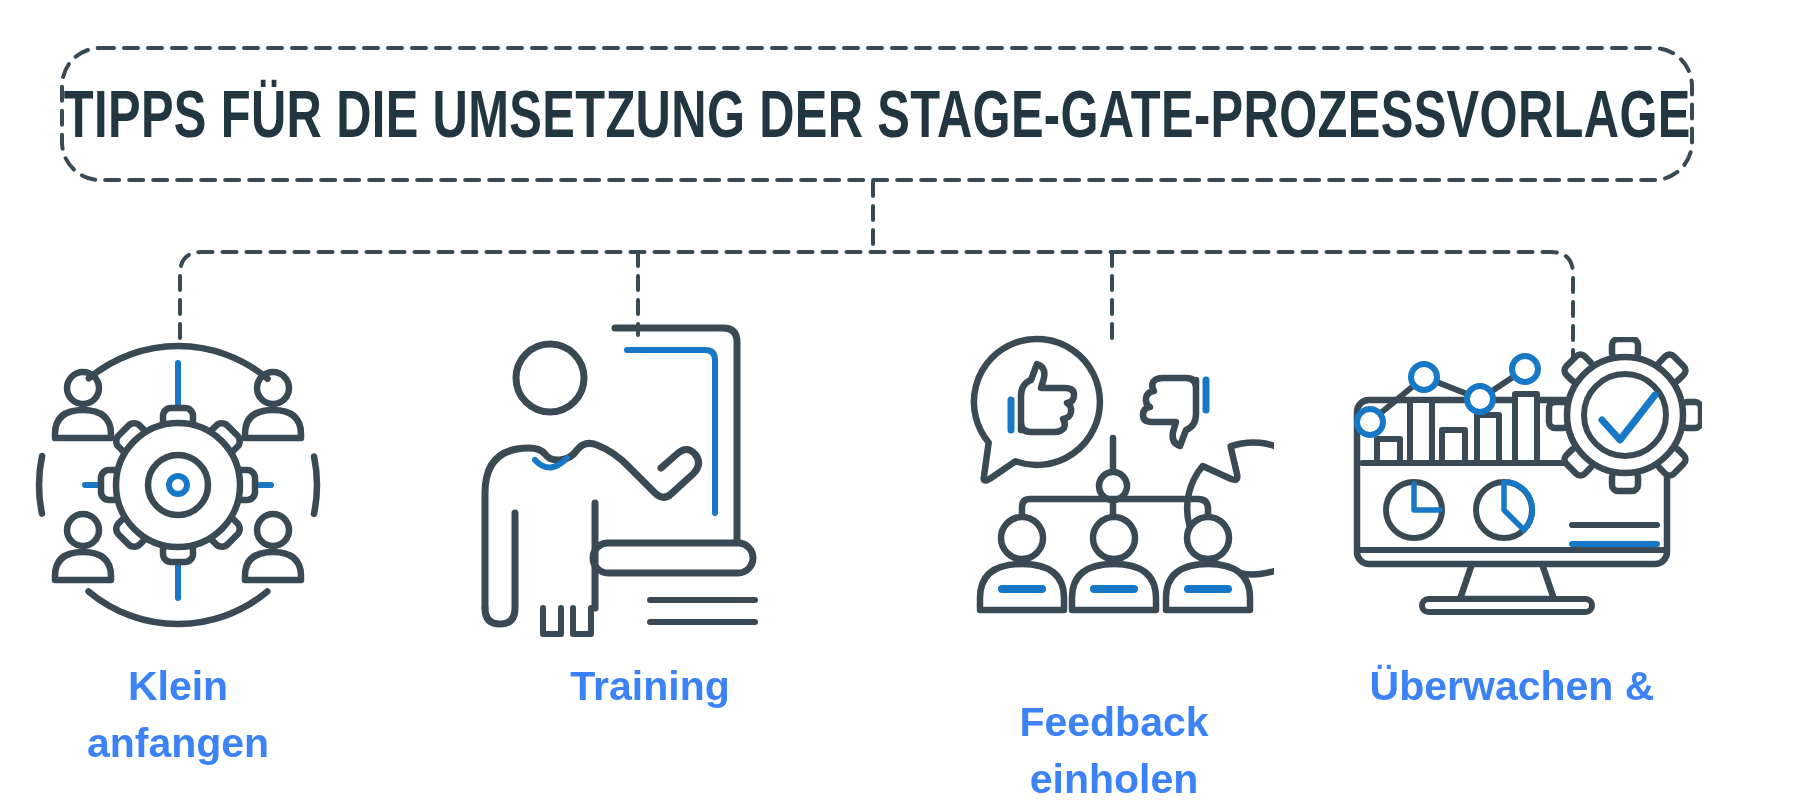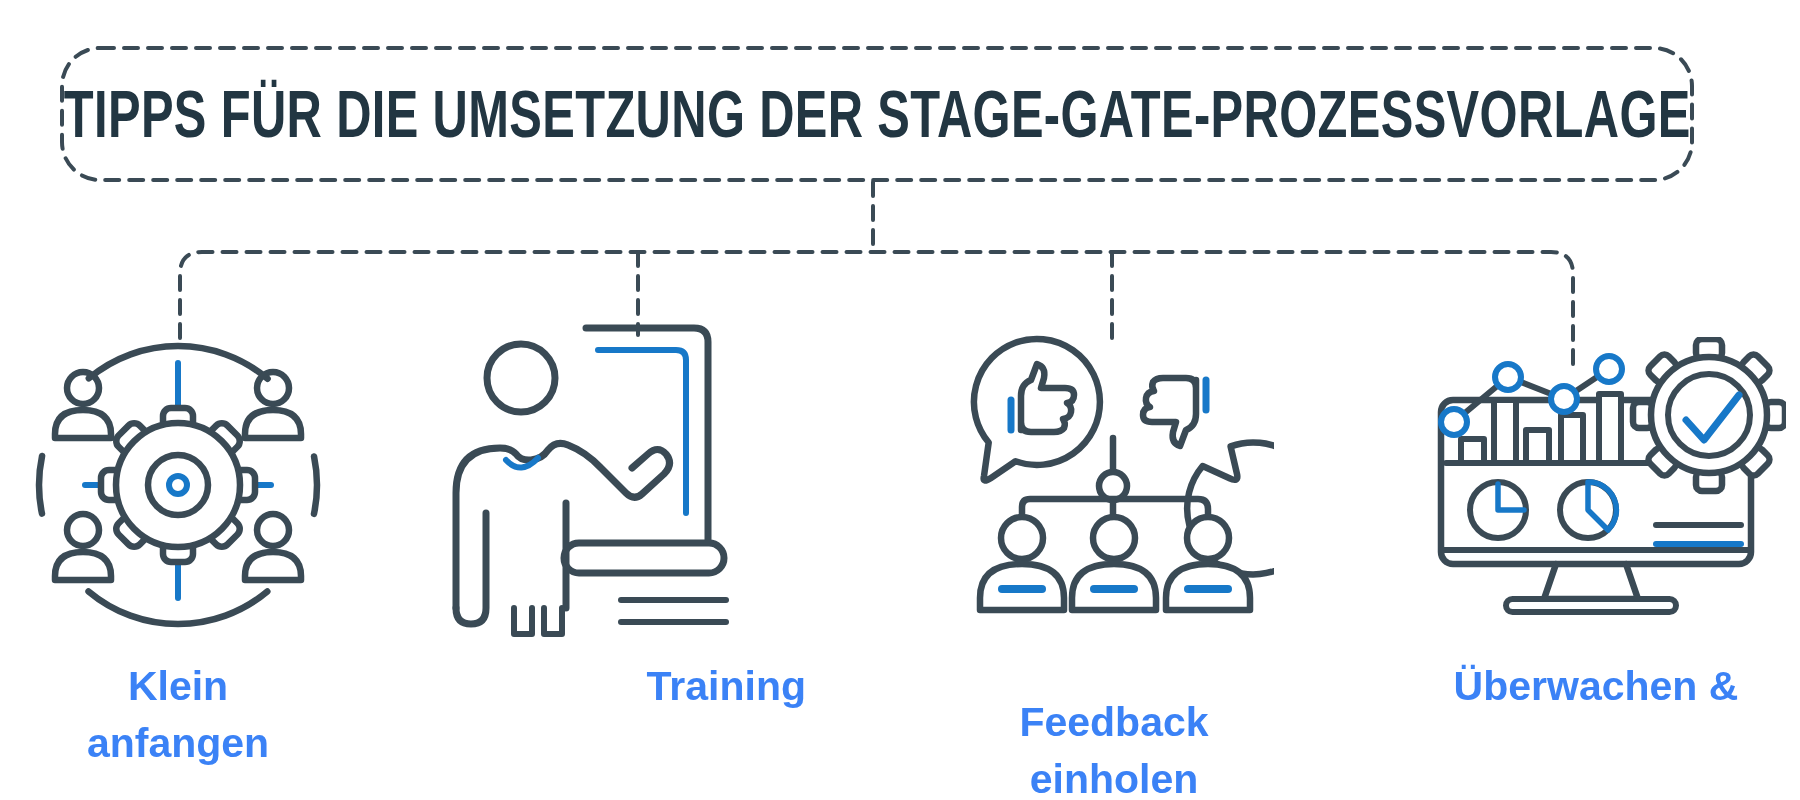--- a/index.html
+++ b/index.html
@@ -16,21 +16,21 @@
   .title-text{font-size:66px;font-weight:bold;color:#223642;white-space:nowrap;
               transform:scaleX(0.74);transform-origin:center;letter-spacing:0.5px;}
 
   
   .column{position:absolute;top:290px;width:380px;display:flex;flex-direction:column;align-items:center;}
   .icon-wrap{height:360px;display:flex;align-items:flex-end;justify-content:center;}
   .label{margin-top:8px;text-align:center;font-size:41px;font-weight:bold;
          color:#3b82f6;line-height:1.38;}
   .label span{display:block;}
 
-  .col-1{left:-12px;} .col-2{left:426px;align-items:flex-end;} .col-3{left:924px;gap:36px;} .col-4{left:1406px;}
+  .col-1{left:-12px;} .col-2{left:460px;} .col-3{left:924px;gap:36px;} .col-4{left:1322px;}
   .mb-i1{margin-bottom:20px;} .mb-i2{margin-bottom:12px;}
   .mb-i3{margin-bottom:14px;} .mb-i4{margin-bottom:28px;}
 
   
   .dk{stroke:#3a4a55;fill:none;stroke-linecap:round;stroke-linejoin:round;}
   .dkf{stroke:#3a4a55;fill:#ffffff;stroke-linecap:round;stroke-linejoin:round;}
   .bl{stroke:#1778c8;fill:none;stroke-linecap:round;stroke-linejoin:round;}
   .blf{stroke:#1778c8;fill:#ffffff;stroke-linecap:round;stroke-linejoin:round;}
 </style>
 </head>

